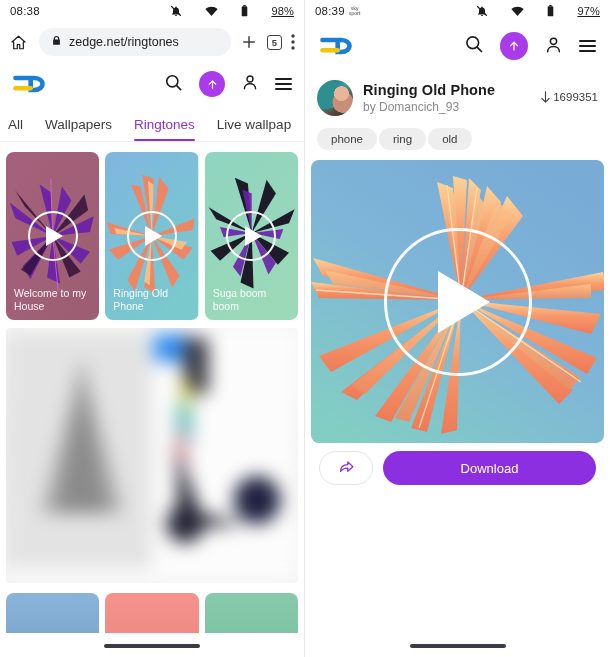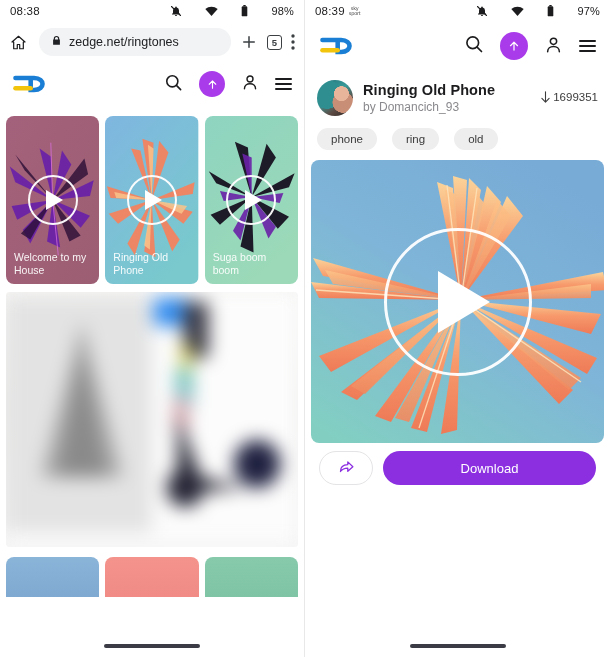--- a/index.html
+++ b/index.html
@@ -13,21 +13,21 @@
   .screen { width: 305px; height: 657px; position: relative; background: #fff; overflow: hidden; }
   .screen.left { border-right: 1px solid #e8e8e8; }
 
   
   .statusbar {
     height: 22px; display: flex; align-items: center;
     justify-content: space-between; padding: 0 10px;
     font-size: 11.5px; color: #1c1c1e; letter-spacing: .2px;
   }
   .status-left { display: flex; align-items: center; gap: 4px; }
-  .status-right { display: flex; align-items: center; gap: 23px; }
+  .status-right { display: flex; align-items: center; gap: 23px; text-decoration: underline; }
   .sb-icon { display: inline-flex; align-items: center; }
   .tiny-app-badge {
     font-size: 5px; line-height: 5px; color: #444; text-align: center;
     font-family: "DejaVu Sans", sans-serif; letter-spacing: -.2px;
   }
   .batt-txt { font-size: 11px; }
 
   
   .urlbar {
     height: 40px; display: flex; align-items: center; gap: 9px;
@@ -122,21 +122,21 @@
       radial-gradient(circle at 68% 38%, #e8b49a 0 22%, rgba(232,180,154,0) 23%),
       radial-gradient(circle at 72% 62%, #c98f76 0 30%, rgba(201,143,118,0) 31%),
       radial-gradient(circle at 28% 40%, #2f8f90 0 42%, rgba(47,143,144,0) 43%),
       linear-gradient(145deg,#1d6a72 0%,#3a9b9a 42%,#5c4a44 70%,#2a2320 100%);
   }
   .dh-text { flex: 1; min-width: 0; }
   .dh-title { font-size: 14.5px; font-weight: 700; color: #1c1c1e; letter-spacing: .1px; }
   .dh-sub { font-size: 12px; color: #8a8a8e; margin-top: 2px; }
   .dl-count { display: flex; align-items: flex-start; gap: 2px; font-size: 11.5px; color: #3b3b3b; flex: 0 0 auto; }
 
-  .tagrow { display: flex; gap: 15px; padding: 8px 12px 10px 12px; }
+  .tagrow { display: flex; gap: 2px; padding: 8px 12px 10px 12px; }
   .tag {
     background: #eeeeef; color: #3b3b3b; border-radius: 13px;
     padding: 5px 14px; font-size: 11.5px;
   }
 
   .preview {
     margin: 0 6px; height: 283px; border-radius: 8px; position: relative; overflow: hidden;
   }
   .big-ring {
     position: absolute; left: 50%; top: 50%; transform: translate(-50%,-50%);
@@ -257,20 +257,26 @@
             </svg>
         </span>
         <span class="hamb">
             <span></span>
             <span></span>
             <span></span>
           </span>
       </div>
     </div>
 
+    <div class="tabs">
+      <div class="tab">All</div>
+      <div class="tab">Wallpapers</div>
+      <div class="tab active">Ringtones</div>
+      <div class="tab">Live wallpap</div>
+    </div>
 
     <div class="cardgrid">
 
       <div class="rcard">
         <div class="burst">
           <svg width="100%" height="100%" viewBox="0 0 100 170" preserveAspectRatio="none">
             <defs>
                 <linearGradient id="bgA" x1="0" y1="0" x2="1" y2="1">
                   <stop offset="0" stop-color="#a4617b"></stop>
                   <stop offset="1" stop-color="#9c5e72"></stop>

